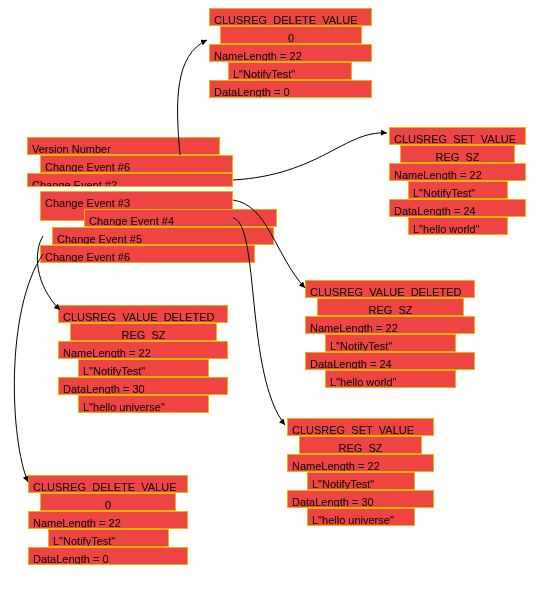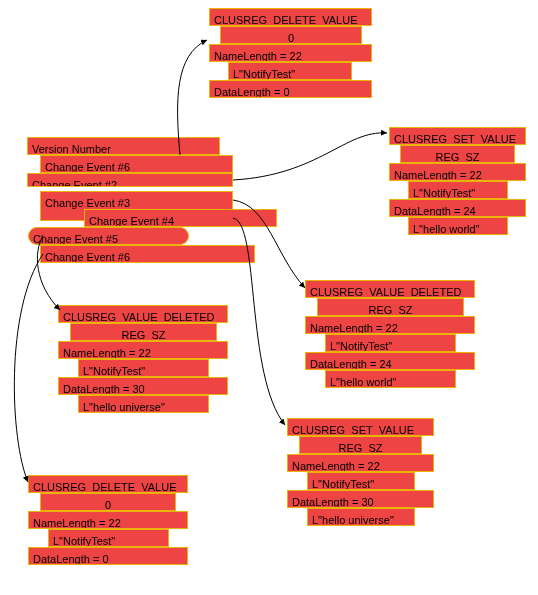--- a/index.html
+++ b/index.html
@@ -35,21 +35,21 @@
 </style>
 </head>
 <body>
 <div class="canvas">
 
 <div class="box" style="left:27px; top:137px; width:193px; height:18px;">Version Number</div>
 <div class="box" style="left:40px; top:155px; width:193px; height:18px;">Change Event #6</div>
 <div class="box" style="left:27px; top:173px; width:206px; height:14px;">Change Event #2</div>
 <div class="box" style="left:40px; top:191px; width:193px; height:30px;">Change Event #3</div>
 <div class="box" style="left:40px; top:209px; width:193px; height:18px;margin-left:44px;">Change Event #4</div>
-<div class="box" style="left:28px; top:227px; width:161px; height:18px;border-radius:9px;">Change Event #5</div>
+<div class="box" style="left:52px; top:227px; width:222px; height:18px;">Change Event #5</div>
 <div class="box" style="left:40px; top:245px; width:215px; height:18px;">Change Event #6</div>
 
 <div class="box" style="left:209px; top:8px;  width:163px; height:18px;">CLUSREG_DELETE_VALUE</div>
 <div class="box" style="left:220px; top:26px; width:142px; height:18px; text-align:center;">0</div>
 <div class="box" style="left:209px; top:44px; width:163px; height:18px;">NameLength = 22</div>
 <div class="box" style="left:228px; top:62px; width:124px; height:18px;">L"NotifyTest"</div>
 <div class="box" style="left:209px; top:80px; width:163px; height:18px;">DataLength = 0</div>
 
 <div class="box" style="left:389px; top:127px; width:137px; height:18px;">CLUSREG_SET_VALUE</div>
 <div class="box" style="left:400px; top:145px; width:115px; height:18px; text-align:center;">REG_SZ</div>

